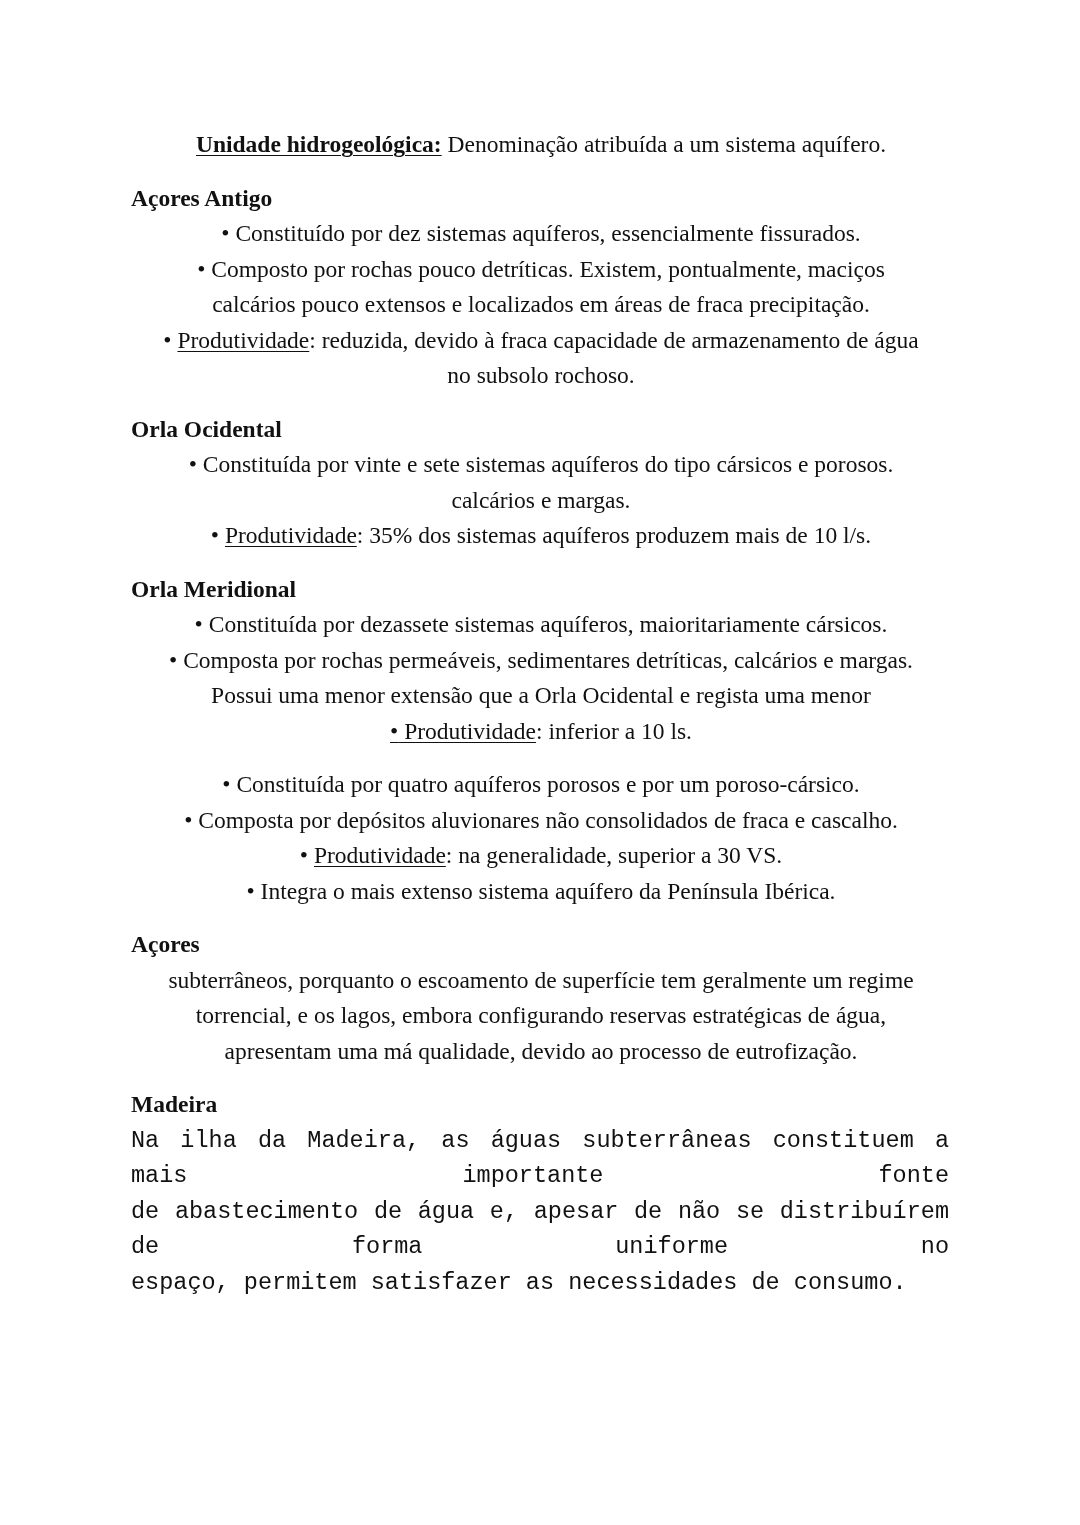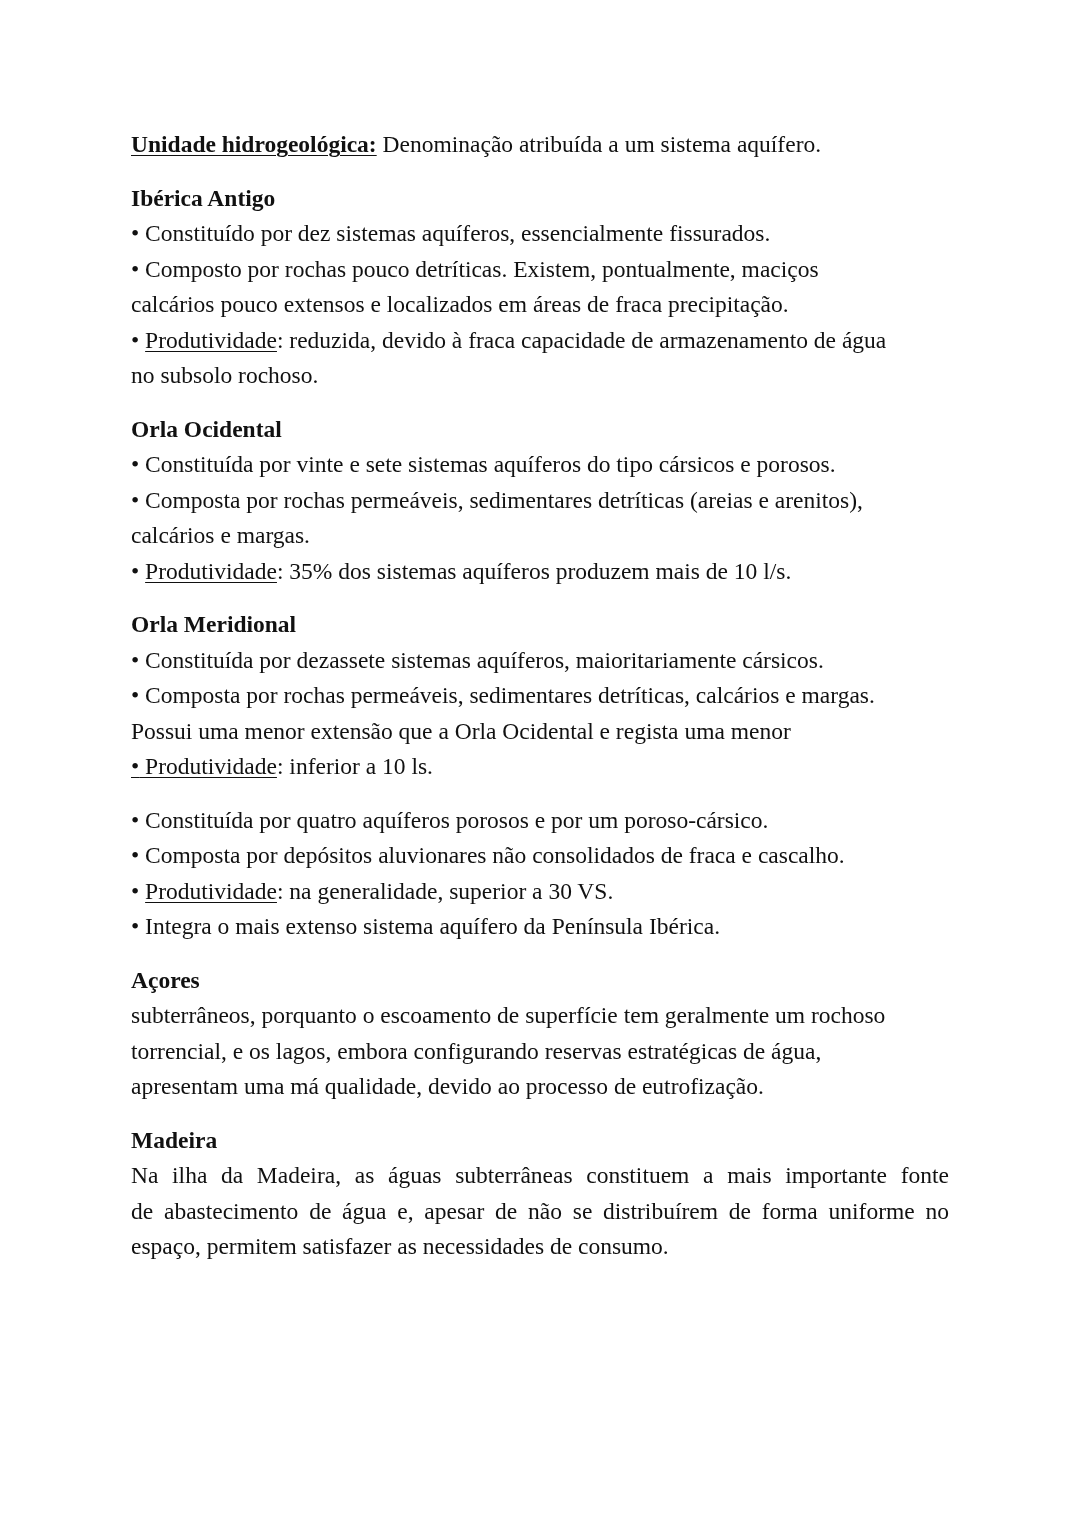--- a/index.html
+++ b/index.html
@@ -2,51 +2,50 @@
 <html><head>
   <meta charset="utf-8">
   <style>
     html, body { margin: 0; padding: 0; background: #ffffff; }
     body {
       width: 1080px; height: 1525px; position: relative; overflow: hidden;
       font-family: "Liberation Serif", "DejaVu Serif", serif;
       color: #111111;
     }
     .page { position: absolute; left: 131px; top: 127px; width: 820px; }
-    .line { font-size: 23.5px; line-height: 35.5px; white-space: nowrap; }
+    .line { font-size: 23.5px; line-height: 35.5px; white-space: nowrap; text-align: center; }
     .heading { font-weight: bold; font-size: 23.5px; line-height: 35.5px; }
     .u { text-decoration: underline; text-underline-offset: 3px; text-decoration-thickness: 1px; }
     .b { font-weight: bold; }
     .section { margin-top: 18px; }
     .section:first-child { margin-top: 0; }
-    .just { white-space: normal; text-align: justify; text-align-last: justify; width: 818px; }
+    .just { white-space: normal; text-align: justify; text-align-last: justify; width: 818px; font-family: Liberation Mono, monospace; }
     .just.last { text-align-last: left; }
   </style>
 </head>
 <body>
 
 <div class="page">
 
   <div class="section">
     <div class="line"><span class="b u">Unidade hidrogeológica:</span><span> Denominação atribuída a um sistema aquífero.</span></div>
   </div>
 
   <div class="section">
-    <div class="heading">Ibérica Antigo</div>
+    <div class="heading">Açores Antigo</div>
     <div class="line">• Constituído por dez sistemas aquíferos, essencialmente fissurados.</div>
     <div class="line">• Composto por rochas pouco detríticas. Existem, pontualmente, maciços</div>
     <div class="line">calcários pouco extensos e localizados em áreas de fraca precipitação.</div>
     <div class="line"><span>• </span><span class="u">Produtividade</span><span>: reduzida, devido à fraca capacidade de armazenamento de água</span></div>
     <div class="line">no subsolo rochoso.</div>
   </div>
 
   <div class="section">
     <div class="heading">Orla Ocidental</div>
     <div class="line">• Constituída por vinte e sete sistemas aquíferos do tipo cársicos e porosos.</div>
-    <div class="line">• Composta por rochas permeáveis, sedimentares detríticas (areias e arenitos),</div>
     <div class="line">calcários e margas.</div>
     <div class="line"><span>• </span><span class="u">Produtividade</span><span>: 35% dos sistemas aquíferos produzem mais de 10 l/s.</span></div>
   </div>
 
   <div class="section">
     <div class="heading">Orla Meridional</div>
     <div class="line">• Constituída por dezassete sistemas aquíferos, maioritariamente cársicos.</div>
     <div class="line">• Composta por rochas permeáveis, sedimentares detríticas, calcários e margas.</div>
     <div class="line">Possui uma menor extensão que a Orla Ocidental e regista uma menor</div>
     <div class="line"><span class="u"><span>•</span><span> Produtividade</span></span><span>: inferior a 10 ls.</span></div>
@@ -54,21 +53,21 @@
 
   <div class="section">
     <div class="line">• Constituída por quatro aquíferos porosos e por um poroso-cársico.</div>
     <div class="line">• Composta por depósitos aluvionares não consolidados de fraca e cascalho.</div>
     <div class="line"><span>• </span><span class="u">Produtividade</span><span>: na generalidade, superior a 30 VS.</span></div>
     <div class="line">• Integra o mais extenso sistema aquífero da Península Ibérica.</div>
   </div>
 
   <div class="section">
     <div class="heading">Açores</div>
-    <div class="line">subterrâneos, porquanto o escoamento de superfície tem geralmente um rochoso</div>
+    <div class="line">subterrâneos, porquanto o escoamento de superfície tem geralmente um regime</div>
     <div class="line">torrencial, e os lagos, embora configurando reservas estratégicas de água,</div>
     <div class="line">apresentam uma má qualidade, devido ao processo de eutrofização.</div>
   </div>
 
   <div class="section">
     <div class="heading">Madeira</div>
     <div class="line just">Na ilha da Madeira, as águas subterrâneas constituem a mais importante fonte</div>
     <div class="line just">de abastecimento de água e, apesar de não se distribuírem de forma uniforme no</div>
     <div class="line just last">espaço, permitem satisfazer as necessidades de consumo.</div>
   </div>

